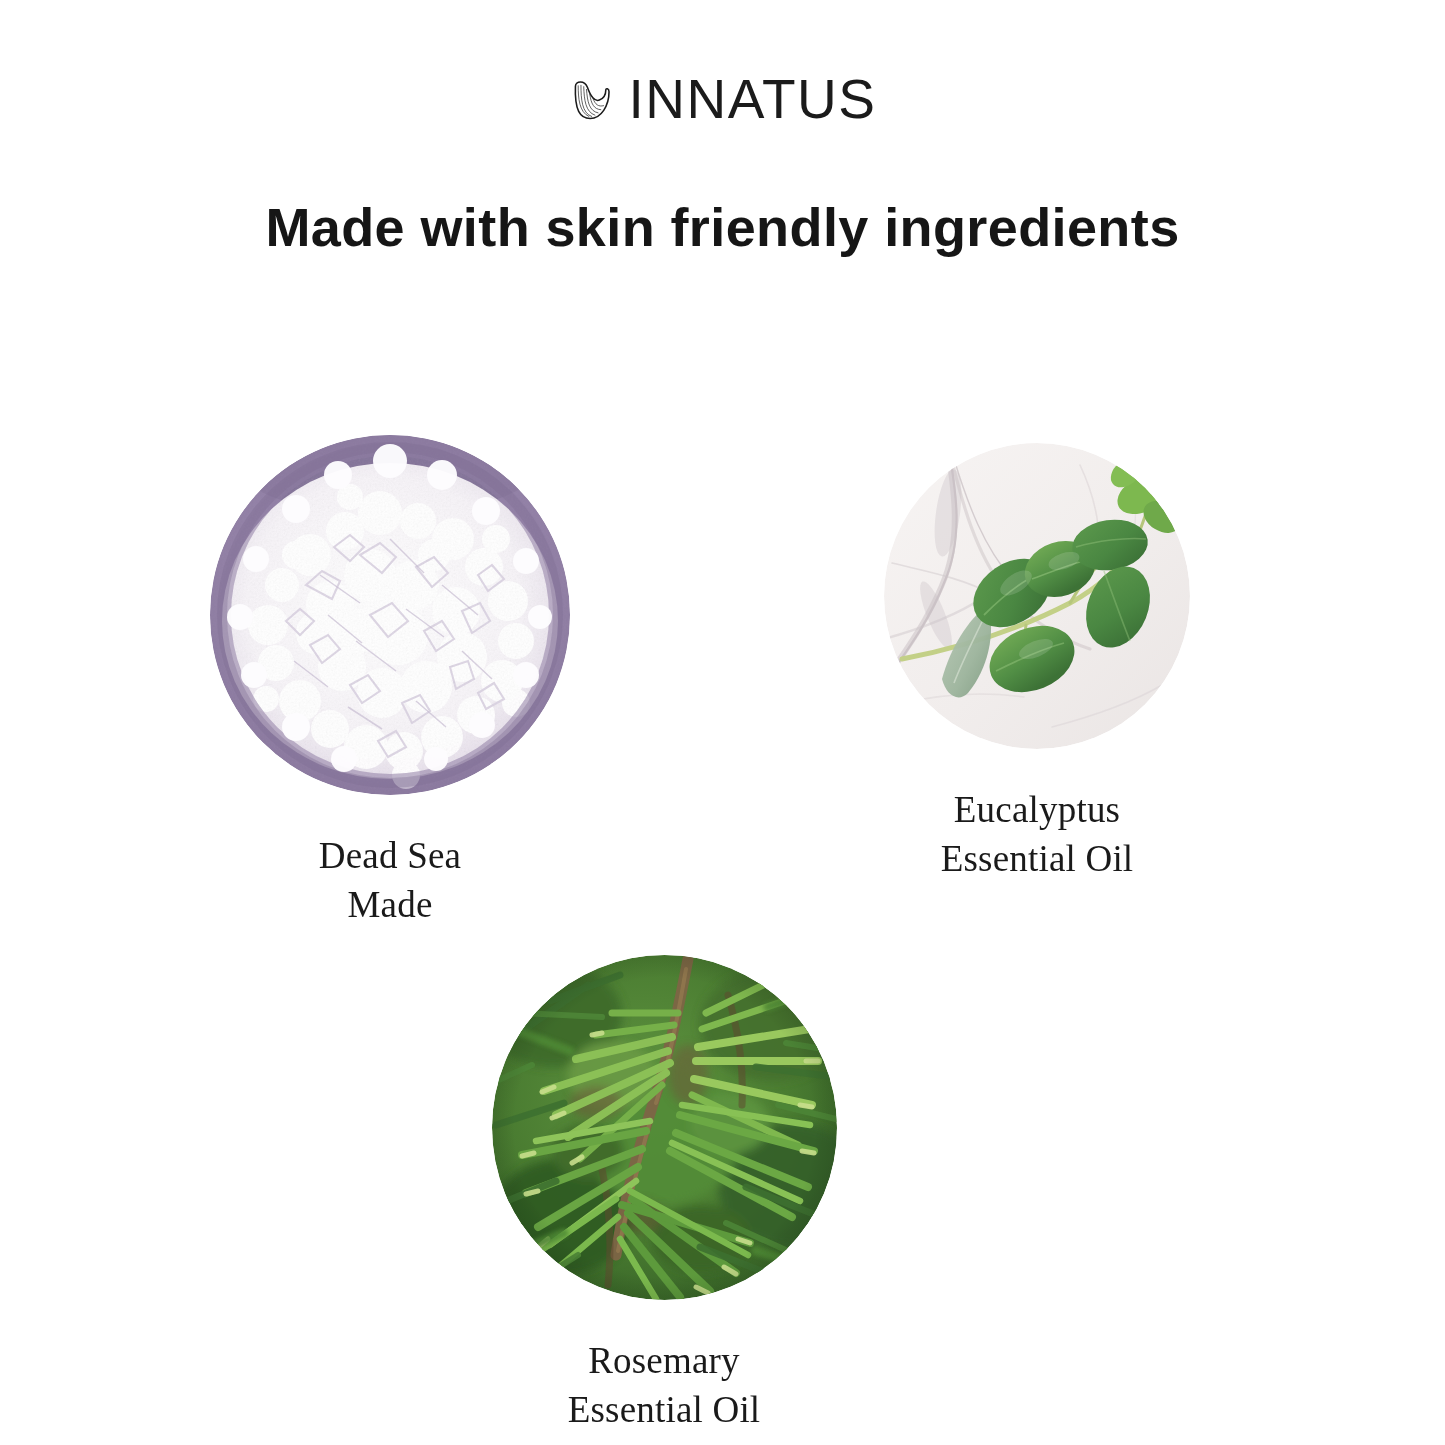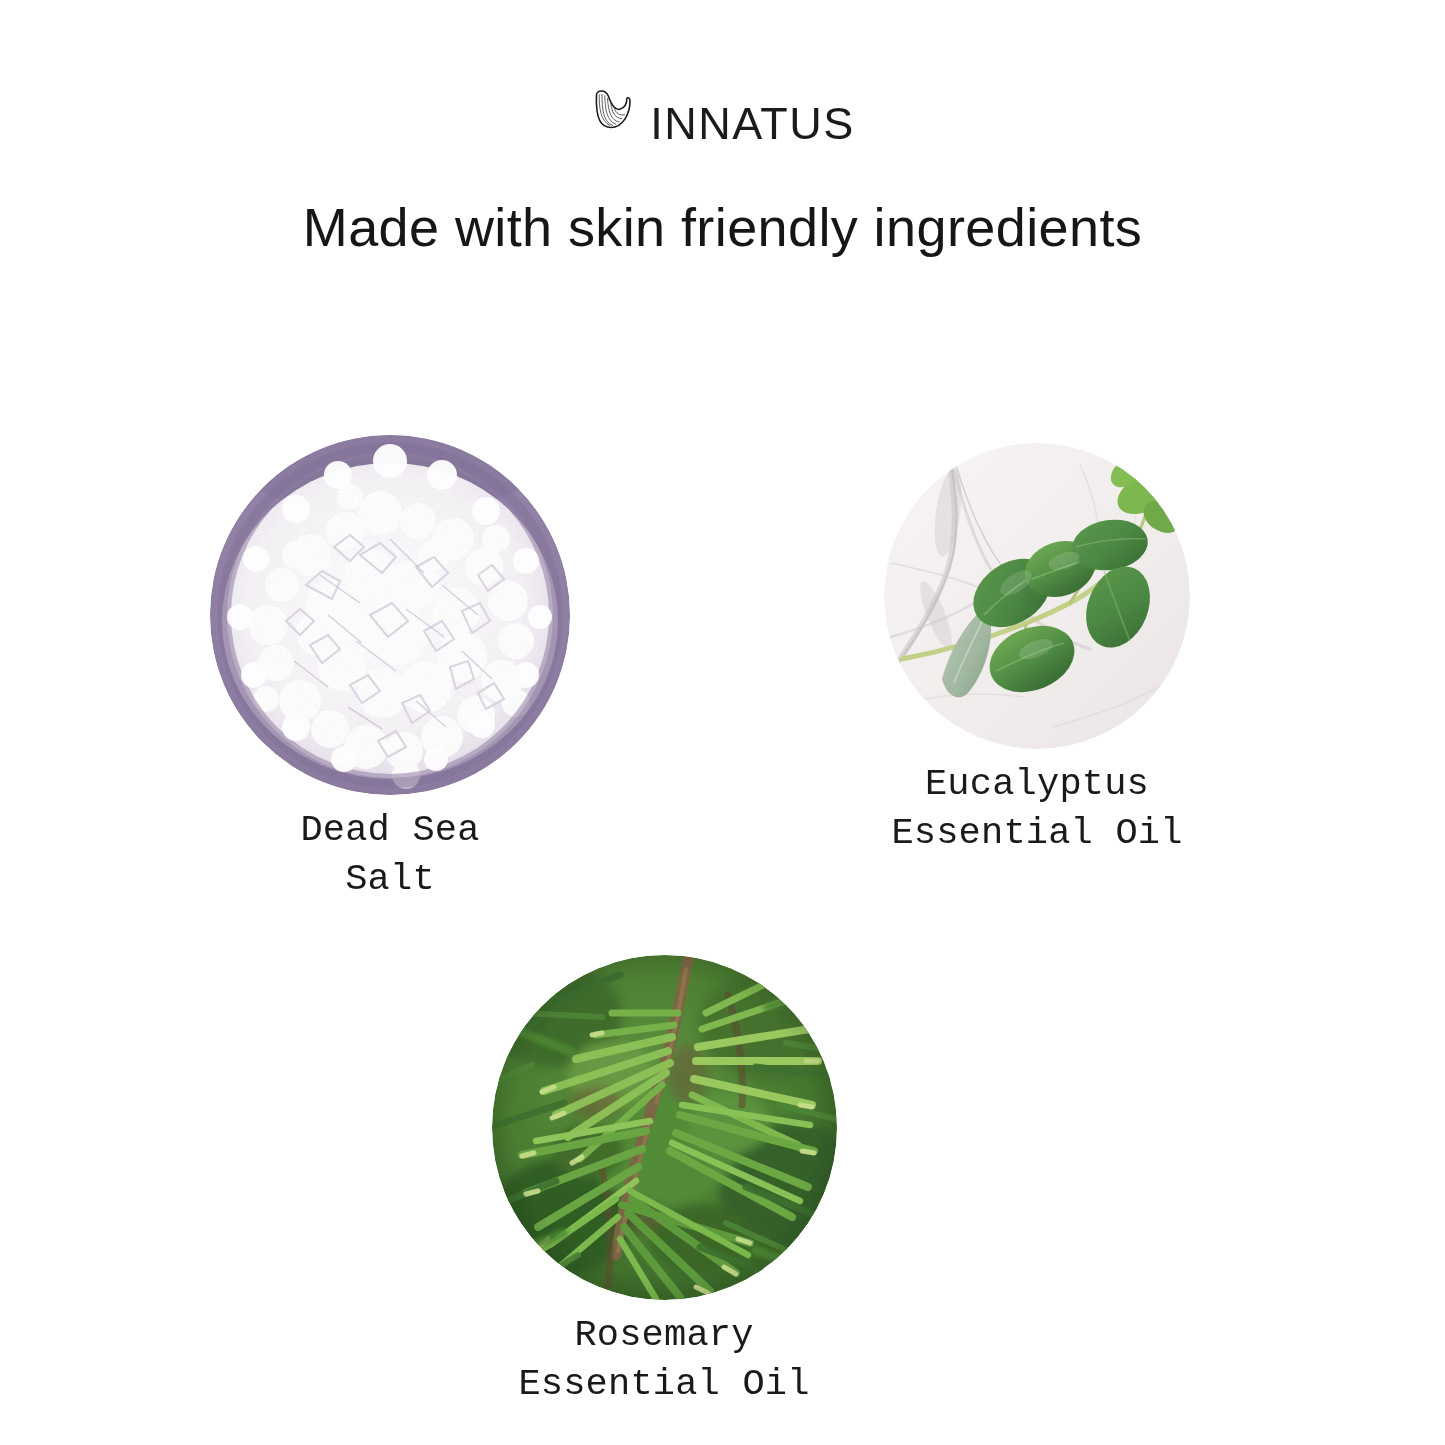--- a/index.html
+++ b/index.html
@@ -34,59 +34,58 @@
   }
   .brand-mark {
     width: 46px;
     height: 46px;
     display: block;
     flex: 0 0 auto;
     margin-top: 2px;
   }
   .brand-name {
     font-family: "Liberation Sans", sans-serif;
-    font-size: 45px;
+    font-size: 55px;
     letter-spacing: 1.5px;
     font-weight: 400;
     color: #1b1b1b;
     line-height: 1;
     white-space: nowrap;
-    margin-top: 29px;
   }
 
   
   .headline {
     position: absolute;
     top: 196px;
     left: 0;
     width: 1445px;
     text-align: center;
     font-family: "Liberation Sans", sans-serif;
-    font-weight: 400;
+    font-weight: 700;
     font-size: 54px;
     letter-spacing: 0.4px;
     color: #161616;
     line-height: 1.15;
   }
 
   
   .ingredient {
     position: absolute;
     text-align: center;
   }
   .ingredient .disc {
     position: relative;
     border-radius: 50%;
     overflow: hidden;
     margin: 0 auto;
     background: #ffffff;
   }
   .ingredient .caption {
-    margin-top: 11px;
-    font-family: Liberation Mono, monospace;
+    margin-top: 36px;
+    font-family: Liberation Serif, serif;
     font-weight: 300;
     font-size: 37px;
     line-height: 1.33;
     color: #1a1a1a;
     letter-spacing: 0.2px;
     white-space: pre-line;
   }
 
   
   #item-salt      { left: 120px;  top: 435px;  width: 540px; }
@@ -259,21 +258,21 @@
             <circle cx="316" cy="240" r="13"></circle>
               <circle cx="86" cy="292" r="14"></circle>
             <circle cx="272" cy="290" r="13"></circle>
               <circle cx="134" cy="324" r="13"></circle>
             <circle cx="226" cy="324" r="12"></circle>
           </g>
         </g>
       </svg>
     </div>
     <div class="caption">Dead Sea
-Salt</div>
+Made</div>
   </div>
 
   <div class="ingredient" id="item-eucalyptus">
     <div class="disc">
       <svg viewBox="0 0 306 306" preserveAspectRatio="xMidYMid slice">
         <defs>
           <clipPath id="eucCircle">
               <circle cx="153" cy="153" r="153"></circle>
             </clipPath>
           <linearGradient id="marbleGrad" x1="0" y1="0" x2="1" y2="1">

